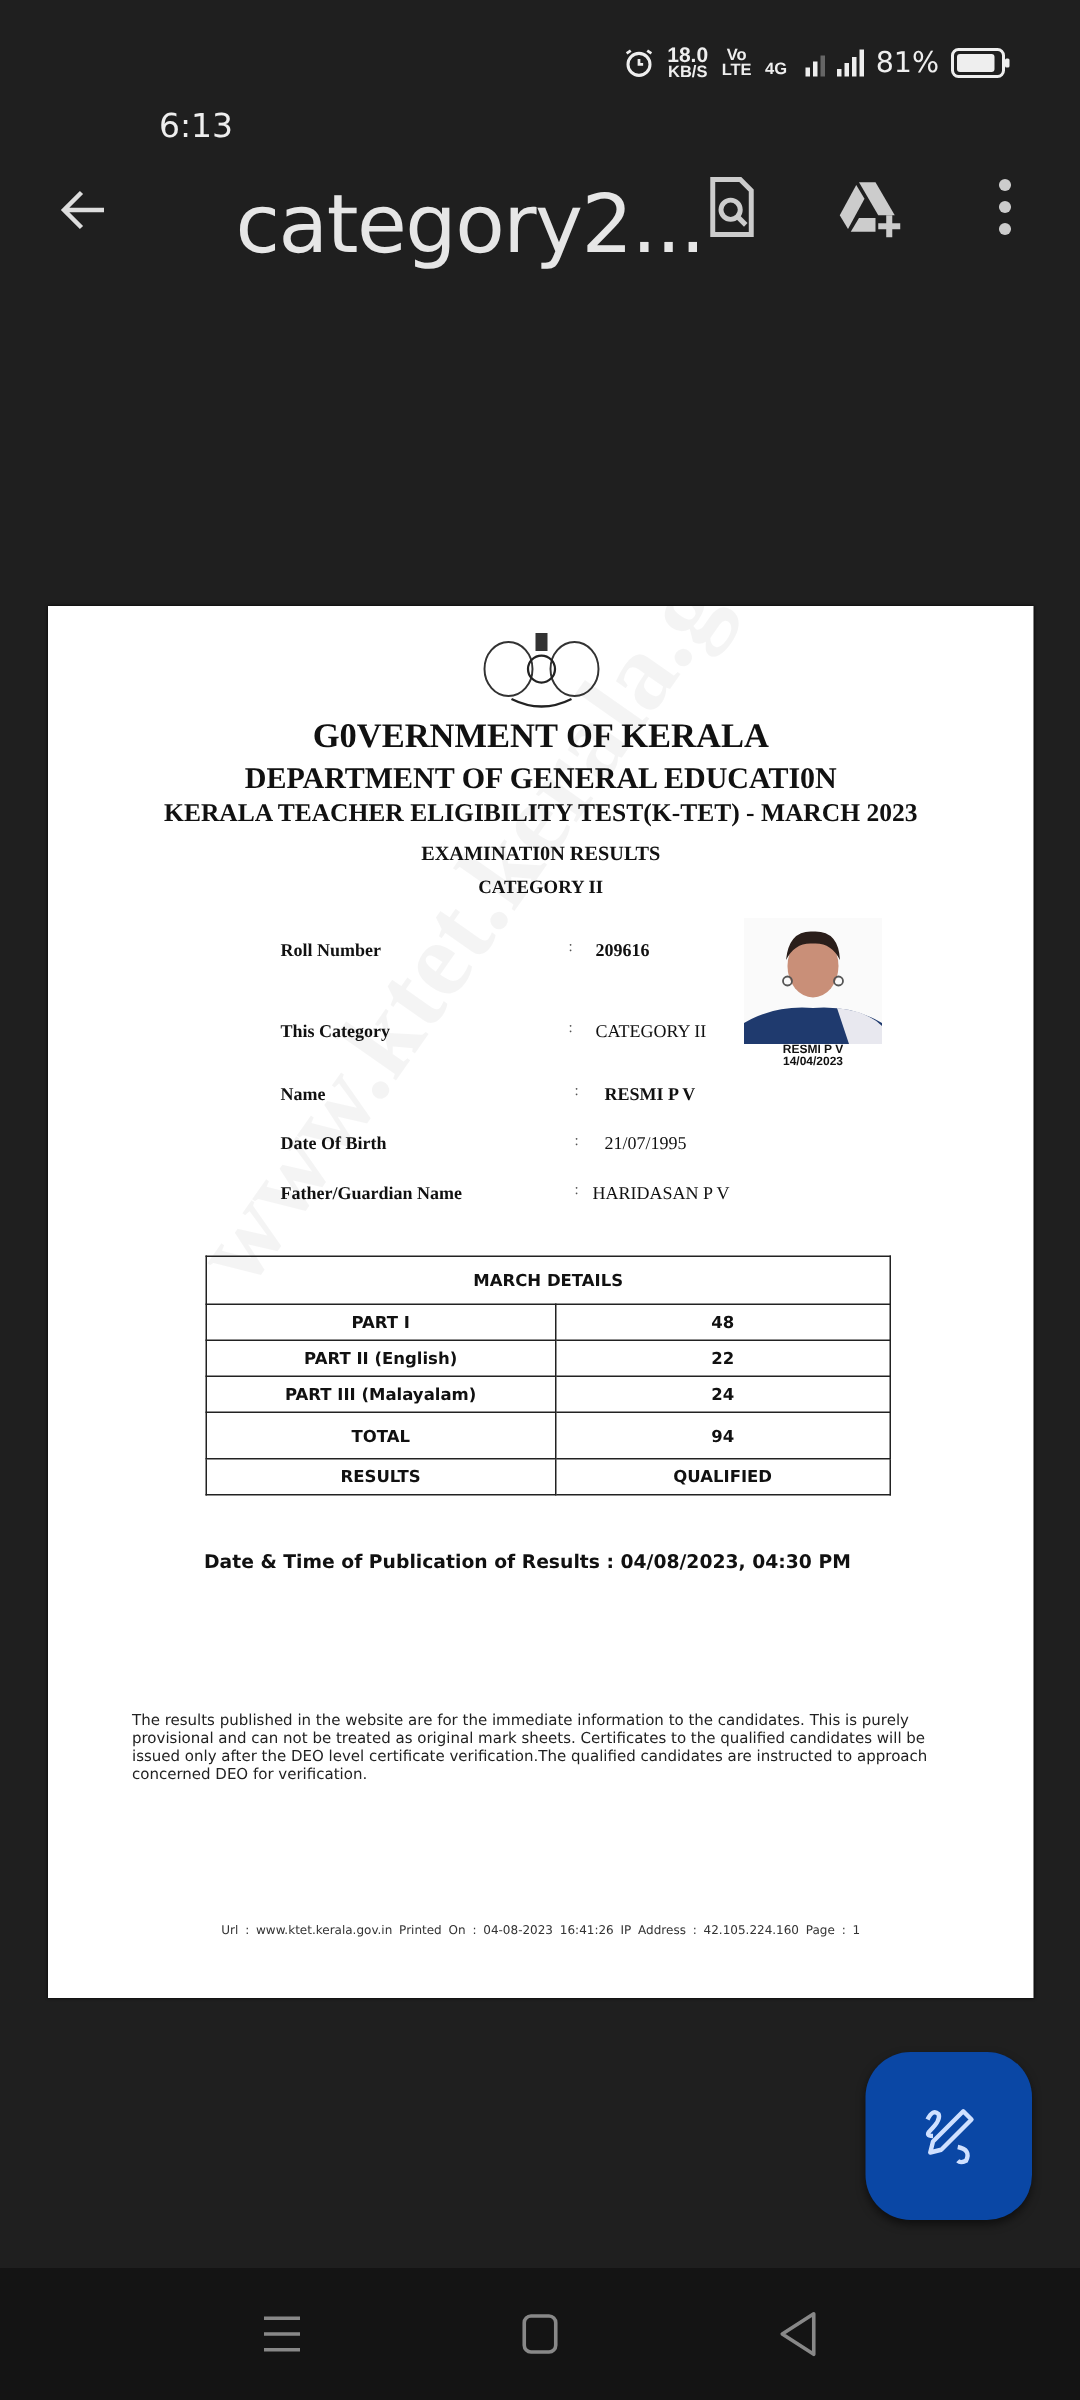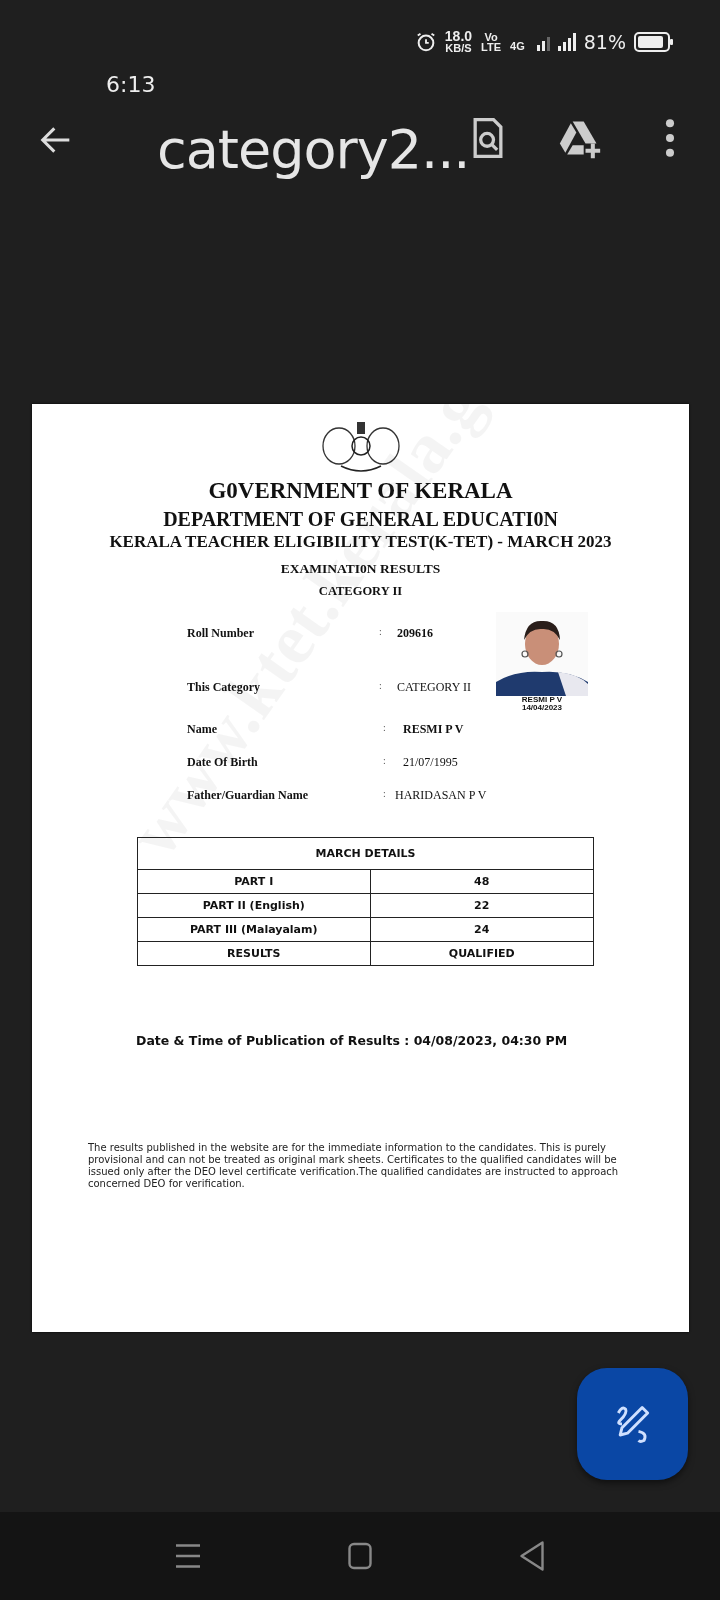--- a/index.html
+++ b/index.html
@@ -173,29 +173,34 @@
           <td>48</td>
         </tr>
     <tr>
           <td>PART II (English)</td>
           <td>22</td>
         </tr>
     <tr>
           <td>PART III (Malayalam)</td>
           <td>24</td>
         </tr>
+    <tr class="tall">
+          <td>TOTAL</td>
+          <td>94</td>
+        </tr>
     <tr>
           <td>RESULTS</td>
           <td>QUALIFIED</td>
         </tr>
   </tbody>
     </table>
 
   <div class="pub">Date &amp; Time of Publication of Results : 04/08/2023, 04:30 PM</div>
   <div class="disc">The results published in the website are for the immediate information to the candidates. This is purely provisional and can not be treated as original mark sheets. Certificates to the qualified candidates will be issued only after the DEO level certificate verification.The qualified candidates are instructed to approach concerned DEO for verification.</div>
+  <div class="foot">Url : www.ktet.kerala.gov.in    Printed On : 04-08-2023 16:41:26    IP Address : 42.105.224.160   Page : 1</div>
 </div>
 
 <div class="fab">
   <svg width="44" height="44" viewBox="0 0 24 24">
     <path d="M4 6 Q6 2 8 4 Q9 6 5 10 Q3 12 6 12" stroke="#cfe0ff" stroke-width="1.6" fill="none"></path>
     <path d="M17 3l3 3-11 11-4 1 1-4z" stroke="#cfe0ff" stroke-width="1.6" fill="none" stroke-linejoin="round"></path>
     <path d="M15 16 Q20 17 18 21 Q16 22 15 21" stroke="#cfe0ff" stroke-width="1.6" fill="none"></path>
   </svg>
 </div>
 

